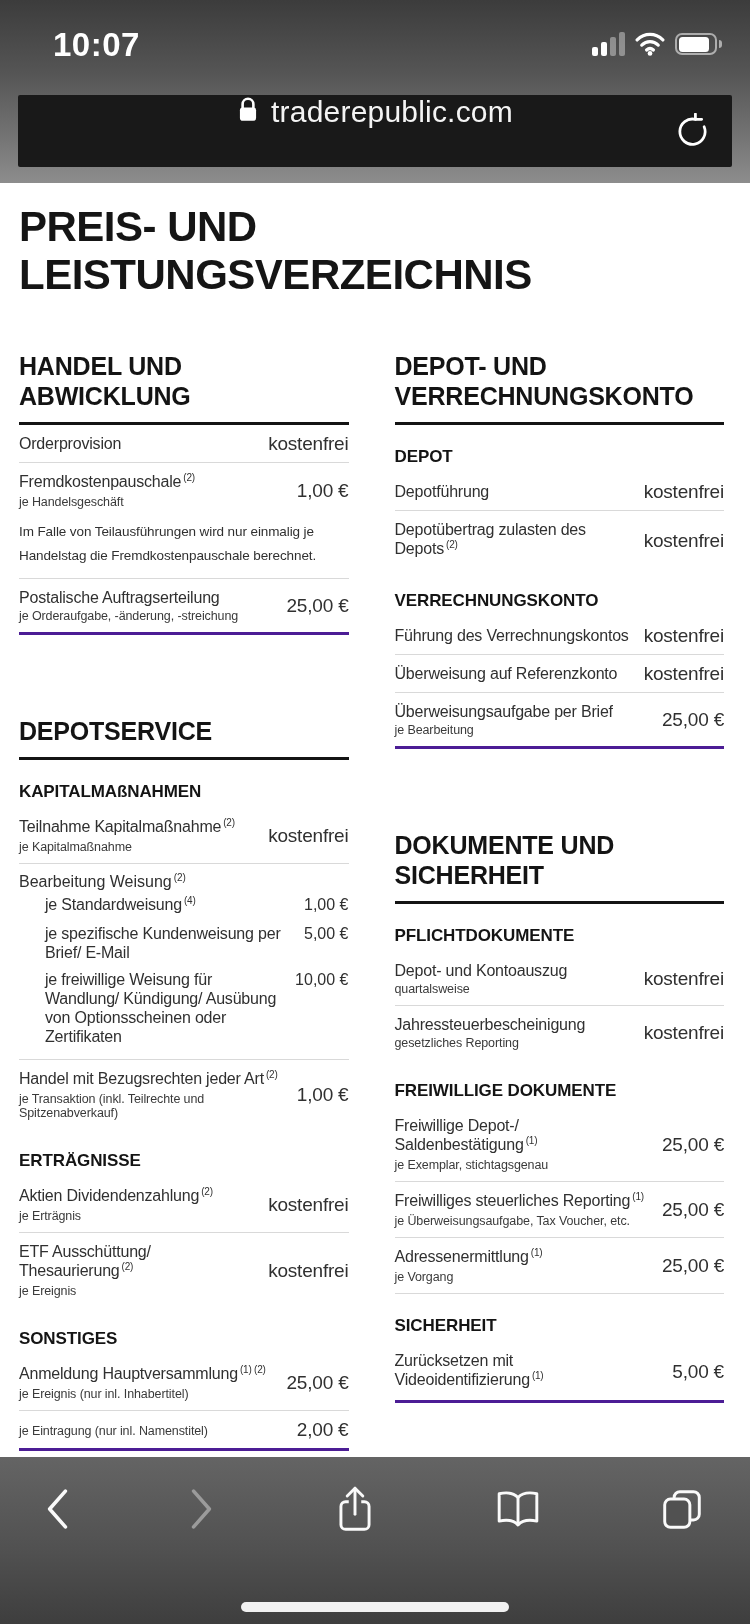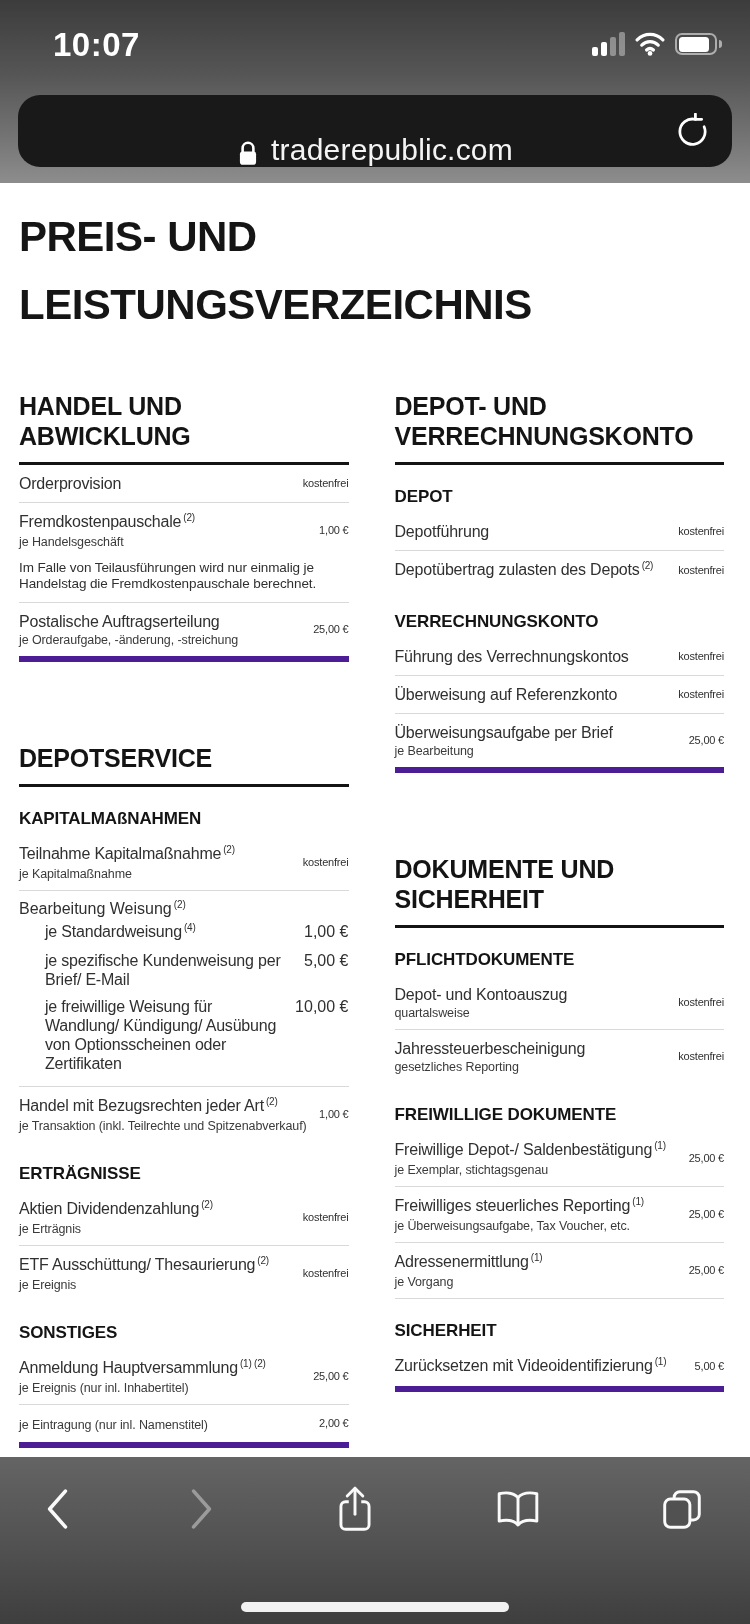--- a/index.html
+++ b/index.html
@@ -15,47 +15,47 @@
   .cellbars{display:flex;align-items:flex-end;gap:3px;height:24px;}
   .cellbars i{display:block;width:6px;border-radius:2px;background:#fff;}
   .cellbars i.b1{height:9px}.cellbars i.b2{height:14px}
   .cellbars i.b3{height:19px;background:rgba(255,255,255,.38)}
   .cellbars i.b4{height:24px;background:rgba(255,255,255,.38)}
   .battery{position:relative;width:42px;height:22px;margin-bottom:1px;}
   .battery .shell{position:absolute;inset:0;border:2px solid rgba(255,255,255,.55);border-radius:7px;}
   .battery .fill{position:absolute;left:3.5px;top:3.5px;width:30px;height:15px;border-radius:3.5px;background:#fff;}
   .battery .cap{position:absolute;right:-5px;top:7px;width:3px;height:8px;border-radius:0 3px 3px 0;background:rgba(255,255,255,.55);}
 
-  .url-bar{position:absolute;left:18px;right:18px;top:95px;height:72px;border-radius:22px;
-           background:#191919;display:flex;align-items:flex-end;justify-content:center;cursor:pointer;}
+  .url-bar{position:absolute;left:18px;right:18px;top:95px;height:72px;border-radius:2px;
+           background:#191919;display:flex;align-items:flex-start;justify-content:center;cursor:pointer;}
   .url-text{color:#f4f4f4;font-size:30px;letter-spacing:.2px;margin-left:12px;}
   .reload-btn{position:absolute;right:22px;top:17px;width:38px;height:38px;display:flex;align-items:center;justify-content:center;}
 
   
   .page{position:absolute;top:183px;left:0;width:750px;height:1274px;background:#ffffff;
         padding:20px 26px 0 19px;box-sizing:border-box;overflow:hidden;color:#303030;}
-  .doc-title{width:620px;font-size:42px;line-height:68px;font-weight:bold;color:#151515;
+  .doc-title{width:620px;font-size:42px;line-height:48px;font-weight:bold;color:#151515;
              letter-spacing:-.5px;margin:0 0 0 0;}
   .cols{display:flex;gap:46px;margin-top:52px;}
   .col{flex:1;min-width:0;}
 
-  .section{border-bottom:6px solid #4c1d95;}
+  .section{border-bottom:3px solid #4c1d95;}
   .section + .section{margin-top:81px;}
   .section-title{font-size:25px;line-height:30px;font-weight:bold;color:#141414;letter-spacing:-.2px;
                  padding-bottom:11px;border-bottom:3px solid #141414;margin:0;}
   .group-header{font-size:17px;font-weight:bold;color:#141414;letter-spacing:-.1px;margin:22px 0 6px;}
 
   .row{display:flex;justify-content:space-between;align-items:center;padding:9px 0;}
   .row .lbl{min-width:0;}
   .row .l1{font-size:16px;line-height:19px;color:#303030;letter-spacing:-.2px;}
   .row .sub{font-size:12.5px;line-height:14px;color:#3a3a3a;margin-top:2px;letter-spacing:-.1px;}
-  .row .value{font-size:11px;line-height:19px;color:#303030;white-space:nowrap;margin-left:12px;letter-spacing:-.2px;}
+  .row .value{font-size:19px;line-height:19px;color:#303030;white-space:nowrap;margin-left:12px;letter-spacing:-.2px;}
   .sup{font-size:10px;position:relative;top:-6px;margin-left:2px;color:#303030;}
   .divider{height:0;border-bottom:1.5px solid #d9d9d9;}
-  .note{font-size:13.5px;line-height:16px;color:#303030;letter-spacing:-.1px;padding:2px 0 10px;max-width:300px;}
+  .note{font-size:13.5px;line-height:24px;color:#303030;letter-spacing:-.1px;padding:2px 0 10px;max-width:300px;}
   .grouprow{padding:9px 0 0;}
   .srow{display:flex;justify-content:space-between;align-items:flex-start;padding:4px 0 4px 26px;}
   .srow .l1{font-size:16px;line-height:19px;max-width:236px;letter-spacing:-.2px;}
   .srow .value{font-size:16px;line-height:19px;white-space:nowrap;margin-left:10px;}
   .group-pad{padding-bottom:9px;}
 
   
   .footer{margin-top:22px;}
   .fn{display:flex;font-style:italic;font-size:11.5px;line-height:14px;color:#1e1e1e;letter-spacing:-.25px;}
   .fn .num{flex:0 0 26px;}

